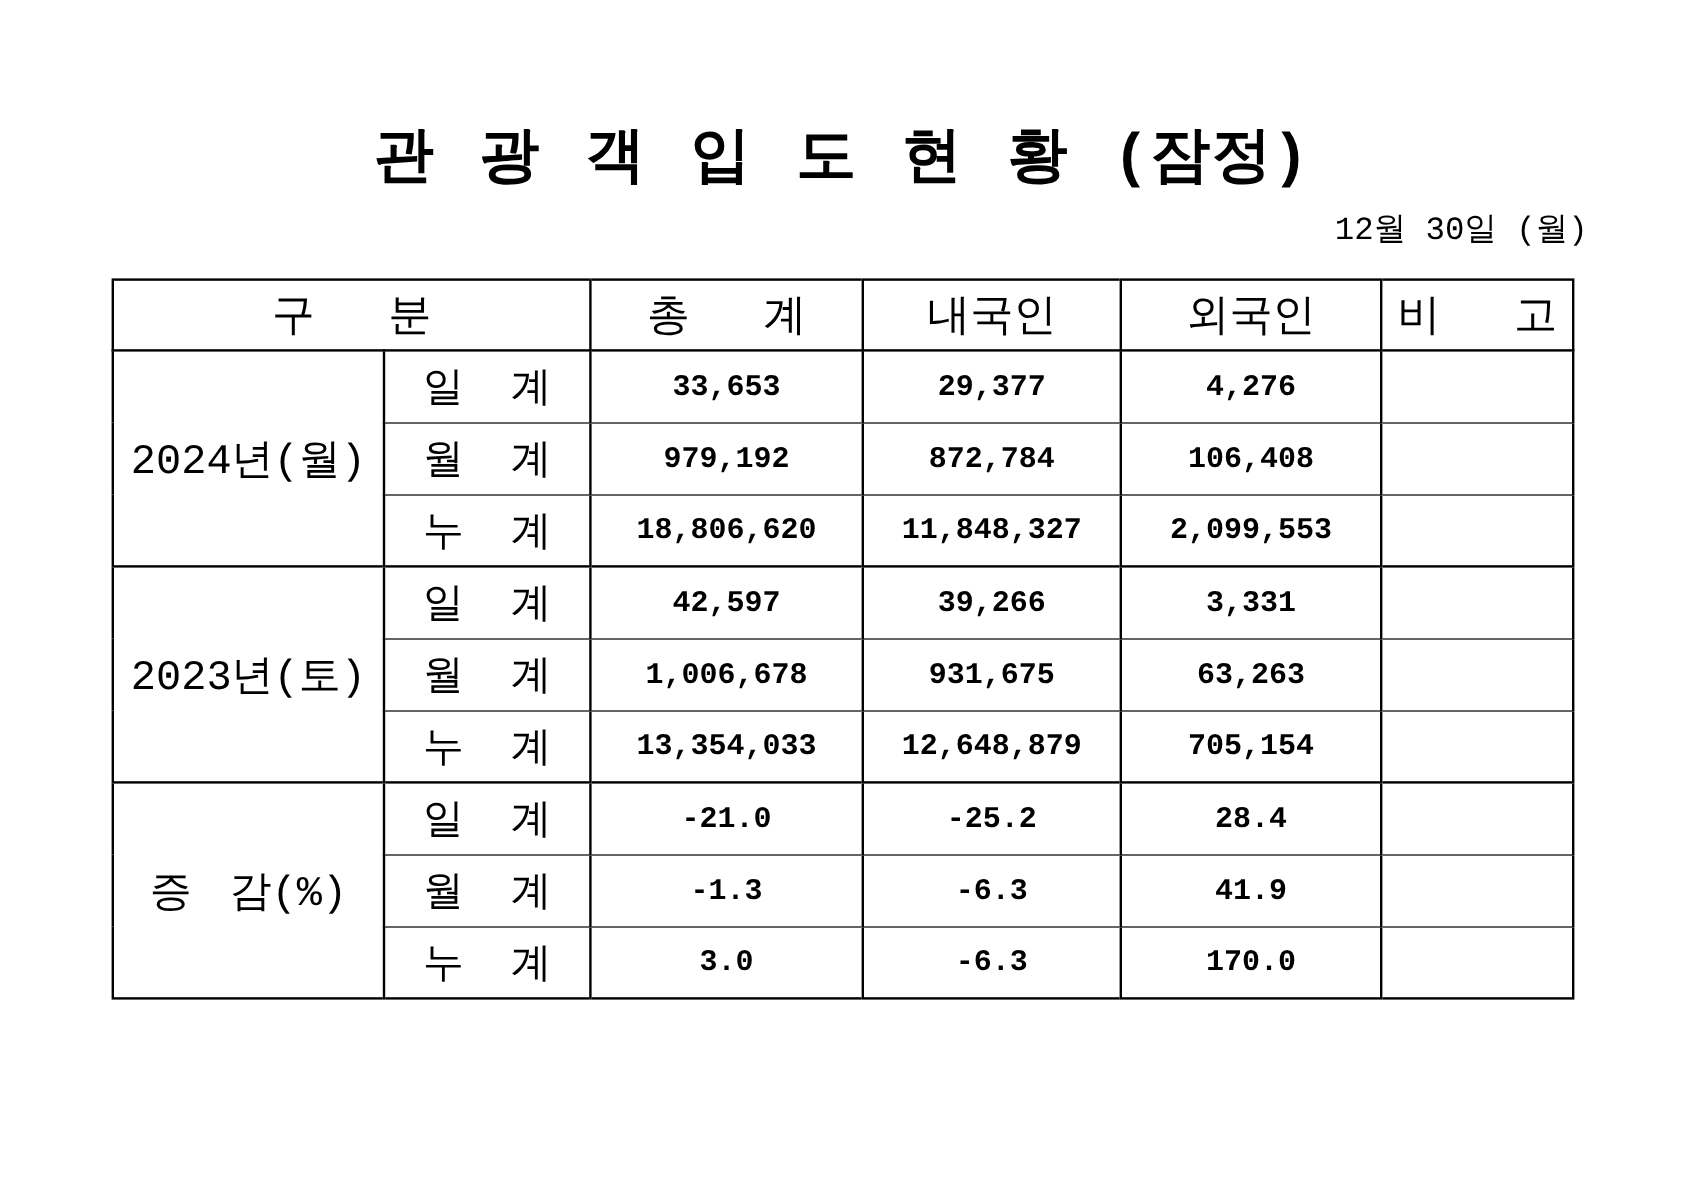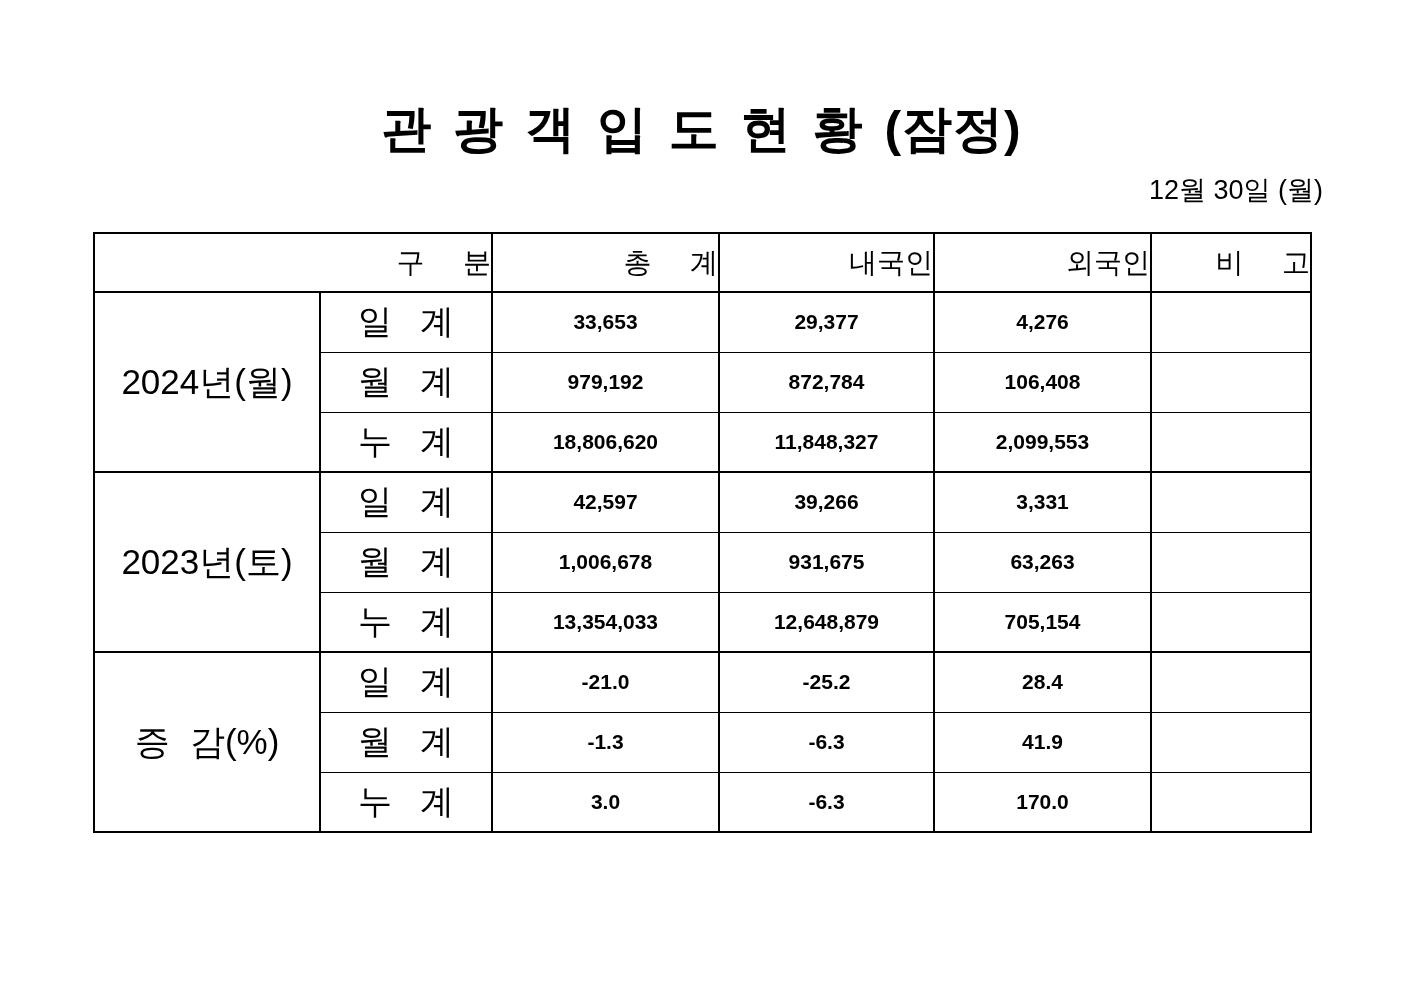--- a/index.html
+++ b/index.html
@@ -10,20 +10,21 @@
   body {
     font-family: "Liberation Sans", sans-serif;
     color: #000000;
   }
   .page {
     position: relative;
     width: 1403px;
     height: 992px;
     background: #ffffff;
     overflow: hidden;
+    font-family: Liberation Mono, monospace;
   }
   .title {
     position: absolute;
     top: 96px;
     left: 0;
     width: 100%;
     margin: 0;
     text-align: center;
     font-size: 50px;
     font-weight: 800;
@@ -54,44 +55,43 @@
     border-left-width: 2px;
     border-right-width: 2px;
     text-align: center;
     vertical-align: middle;
     padding: 0;
     overflow: hidden;
     white-space: nowrap;
   }
   tr.header-row th {
     height: 57px;
-    font-size: 28px;
+    font-size: 36px;
     font-weight: 400;
     border-bottom-width: 2px;
-    text-align: right;
   }
   tr.data-row {
     height: 60px;
   }
   tr.group-start td {
     border-top-width: 2px;
     margin-left: 24px;
   }
   td.group-label {
     font-size: 35px;
     font-weight: 400;
     word-spacing: 0.3em;
   }
   td.sub-label {
     font-size: 34px;
     font-weight: 400;
     word-spacing: 0.55em;
   }
   td.num {
-    font-size: 21px;
+    font-size: 25px;
     font-weight: 700;
   }
   .spread {
     word-spacing: 1.1em;
   }
 </style>
 </head>
 <body>
 
 <div class="page">

